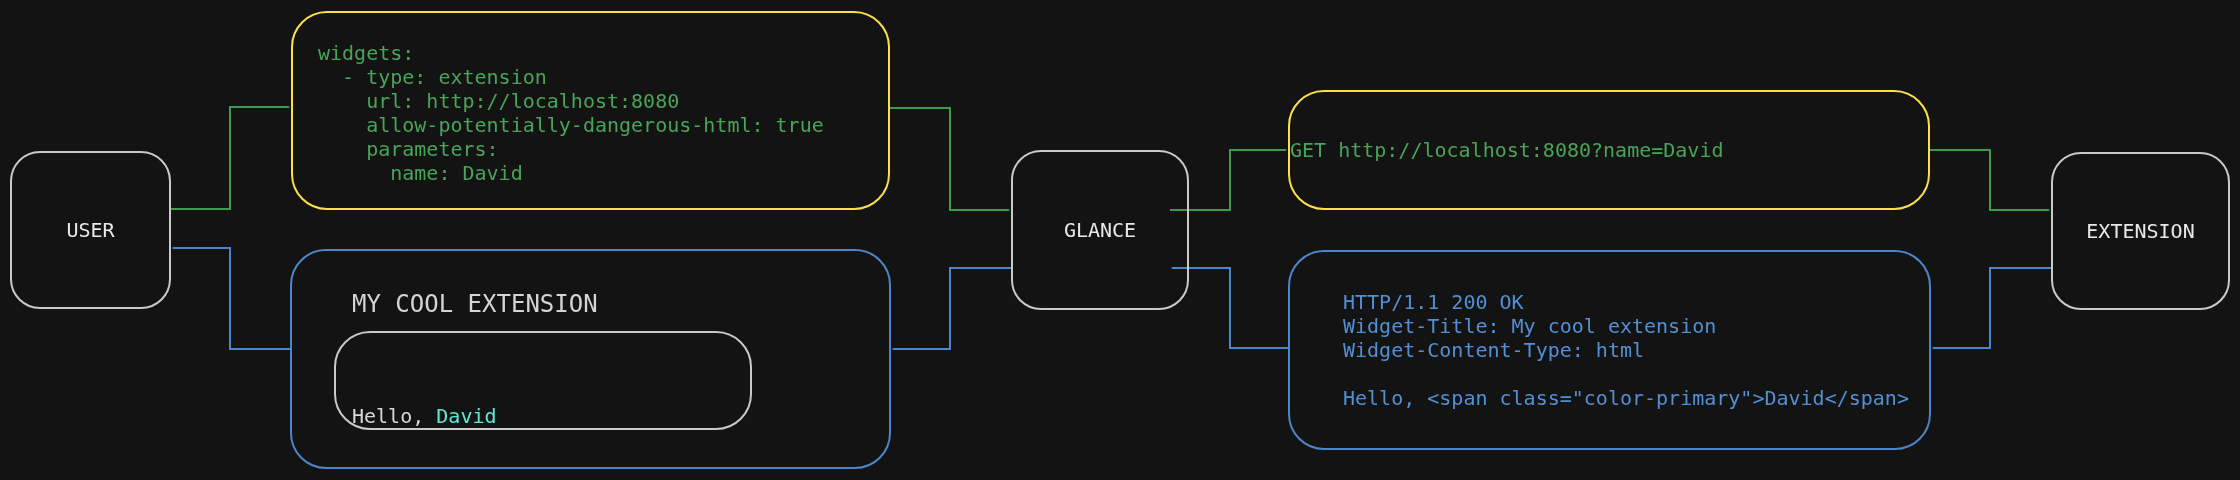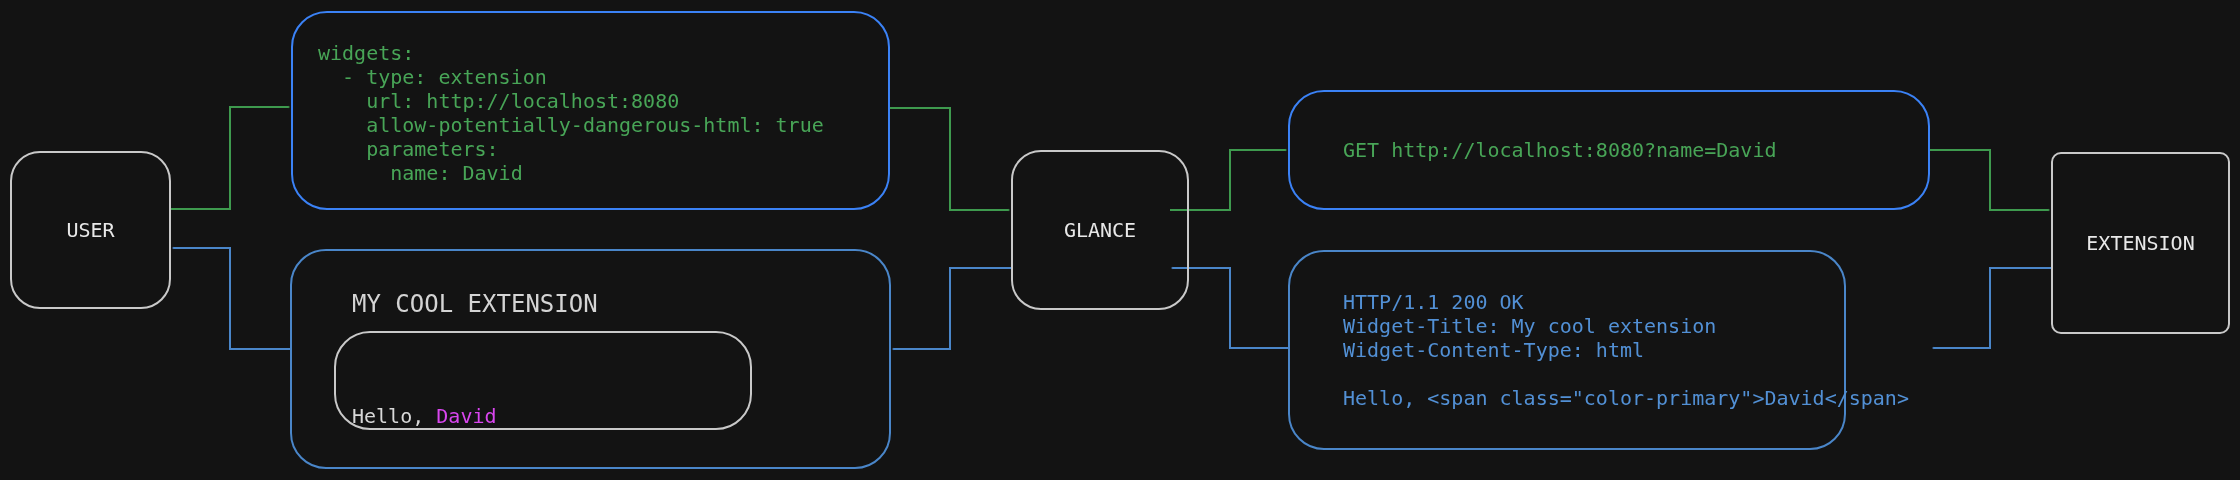--- a/index.html
+++ b/index.html
@@ -17,48 +17,48 @@
     border-radius:30px;
     display:flex;align-items:center;justify-content:center;
     color:#e8e8e8;font-size:20px;letter-spacing:0px;
     box-sizing:border-box;
   }
   .box{
     position:absolute;
     border-radius:36px;
     box-sizing:border-box;
   }
-  .box.green{border:2px solid #3b82f6;}
+  .box.green{border:2px solid #fde047;}
   .box.blue{border:2px solid #4a86c9;}
   pre.code{
     margin:0;
     font-family:"DejaVu Sans Mono","Liberation Mono",monospace;
     font-size:20px;line-height:24px;
     white-space:pre;
   }
   .config-code{color:#48a557;padding:28px 0 0 25px;}
   .request-wrap{
     position:absolute;inset:0;
     display:flex;align-items:center;
   }
-  .request-code{color:#48a557;padding-left:53px;}
+  .request-code{color:#48a557;}
   .response-code{color:#5290d5;padding:38px 0 0 53px;}
   .widget-title{
     position:absolute;left:60px;top:41px;
     color:#d4d4d4;font-size:24px;line-height:24px;white-space:pre;
   }
   .preview{
     position:absolute;left:42px;top:80px;width:418px;height:99px;
     border:2px solid #c9c9c9;border-radius:36px;
     display:flex;align-items:flex-end;
     box-sizing:border-box;
     font-size:20px;color:#d8d8d8;white-space:pre;
     padding-left:16px;
   }
-  .preview .name{color:#d946ef;}
+  .preview .name{color:#5eead4;}
 </style>
 </head>
 <body>
 
 <div class="canvas">
 
   <svg class="arrows" viewBox="0 0 2240 480" fill="none">
     <defs>
       <marker id="chev-green" markerUnits="userSpaceOnUse" markerWidth="52" markerHeight="32" refX="0" refY="16" orient="auto">
         <path d="M2,4 L24,16 L2,28" stroke="#3e9a4e" stroke-width="2" fill="none" transform="translate(-24,0)"></path>
@@ -78,40 +78,40 @@
     <path d="M1011,268 H950 V349 H894" stroke="#4a86c9" stroke-width="2" marker-end="url(#chev-blue)"></path>
     <path d="M290,349 H230 V248 H174" stroke="#4a86c9" stroke-width="2" marker-end="url(#chev-blue)"></path>
   </svg>
 
   <div class="node" style="left:10px;top:151px;width:161px;height:158px;">
     <span>USER</span>
   </div>
   <div class="node" style="left:1011px;top:150px;width:178px;height:160px;">
     <span>GLANCE</span>
   </div>
-  <div class="node" style="left:2051px;top:152px;width:179px;height:182px;border-radius:10px;">
+  <div class="node" style="left:2051px;top:152px;width:179px;height:158px;">
     <span>EXTENSION</span>
   </div>
 
   <div class="box green" style="left:291px;top:11px;width:599px;height:199px;">
     <pre class="code config-code">widgets:
   - type: extension
     url: http://localhost:8080
     allow-potentially-dangerous-html: true
     parameters:
       name: David</pre>
   </div>
 
   <div class="box green" style="left:1288px;top:90px;width:642px;height:120px;">
     <div class="request-wrap">
       <pre class="code request-code">GET http://localhost:8080?name=David</pre>
     </div>
   </div>
 
-  <div class="box blue" style="left:1288px;top:250px;width:558px;height:200px;">
+  <div class="box blue" style="left:1288px;top:250px;width:643px;height:200px;">
     <pre class="code response-code">HTTP/1.1 200 OK
 Widget-Title: My cool extension
 Widget-Content-Type: html
 
 Hello, &lt;span class="color-primary"&gt;David&lt;/span&gt;</pre>
   </div>
 
   <div class="box blue" style="left:290px;top:249px;width:601px;height:220px;">
     <div class="widget-title">MY COOL EXTENSION</div>
     <div class="preview">

